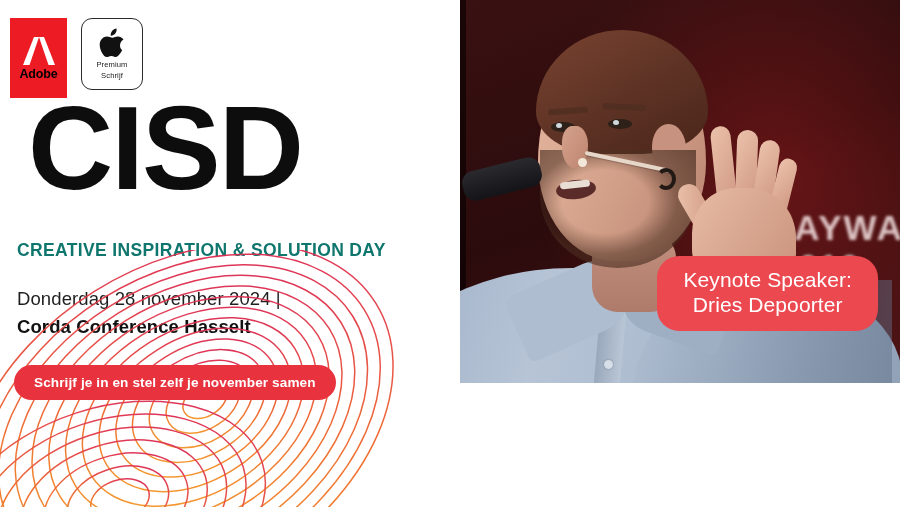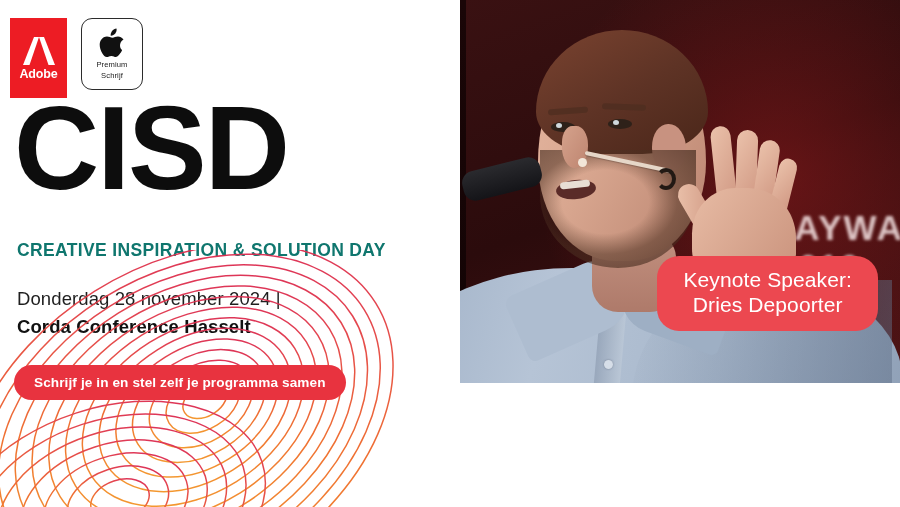--- a/index.html
+++ b/index.html
@@ -31,39 +31,39 @@
   }
   .adobe-logo {
     width:57px; height:80px;
     background:#ED1C24;
     display:flex; flex-direction:column;
     align-items:center; justify-content:center;
     gap:2px;
   }
   .adobe-mark { width:34px; height:30px; display:block; }
   .adobe-word {
-    color:#ffffff; font-size:12.5px; font-weight:bold;
+    color:#000000; font-size:12.5px; font-weight:bold;
     letter-spacing:-0.2px; line-height:1;
   }
   .partner-box {
     width:62px; height:72px;
     border:1.4px solid #2b2b2b; border-radius:11px;
     display:flex; flex-direction:column;
     align-items:center; justify-content:center;
     gap:2px; background:#fff;
   }
   .apple-mark { width:26px; height:30px; display:block; }
   .partner-text {
     font-size:7.6px; color:#1a1a1a; line-height:1.25;
     text-align:right; letter-spacing:0.1px;
   }
 
   
   .headline {
-    position:absolute; left:14px; top:94px;
+    position:absolute; left:28px; top:94px;
     font-size:118px; font-weight:bold;
     letter-spacing:-2px; line-height:0.92;
     color:#0d0d0d;
     font-family:"Liberation Sans", sans-serif;
   }
   .tagline {
     position:absolute; left:17px; top:240px;
     font-size:17.5px; font-weight:bold;
     letter-spacing:0.35px; color:#0f766e;
   }
@@ -433,16 +433,16 @@
         <div class="partner-text">Schrijf</div>
       </div>
     </div>
 
     <div class="headline">CISD</div>
     <div class="tagline">CREATIVE INSPIRATION &amp; SOLUTION DAY</div>
 
     <div class="date-line">Donderdag 28 november 2024 |</div>
     <div class="venue-line">Corda Conference Hasselt</div>
 
-    <button class="cta-button">Schrijf je in en stel zelf je programma samen</button>
+    <button class="cta-button">Schrijf je in en stel zelf je november samen</button>
   </div>
 
 </div>
 
 </body></html>

